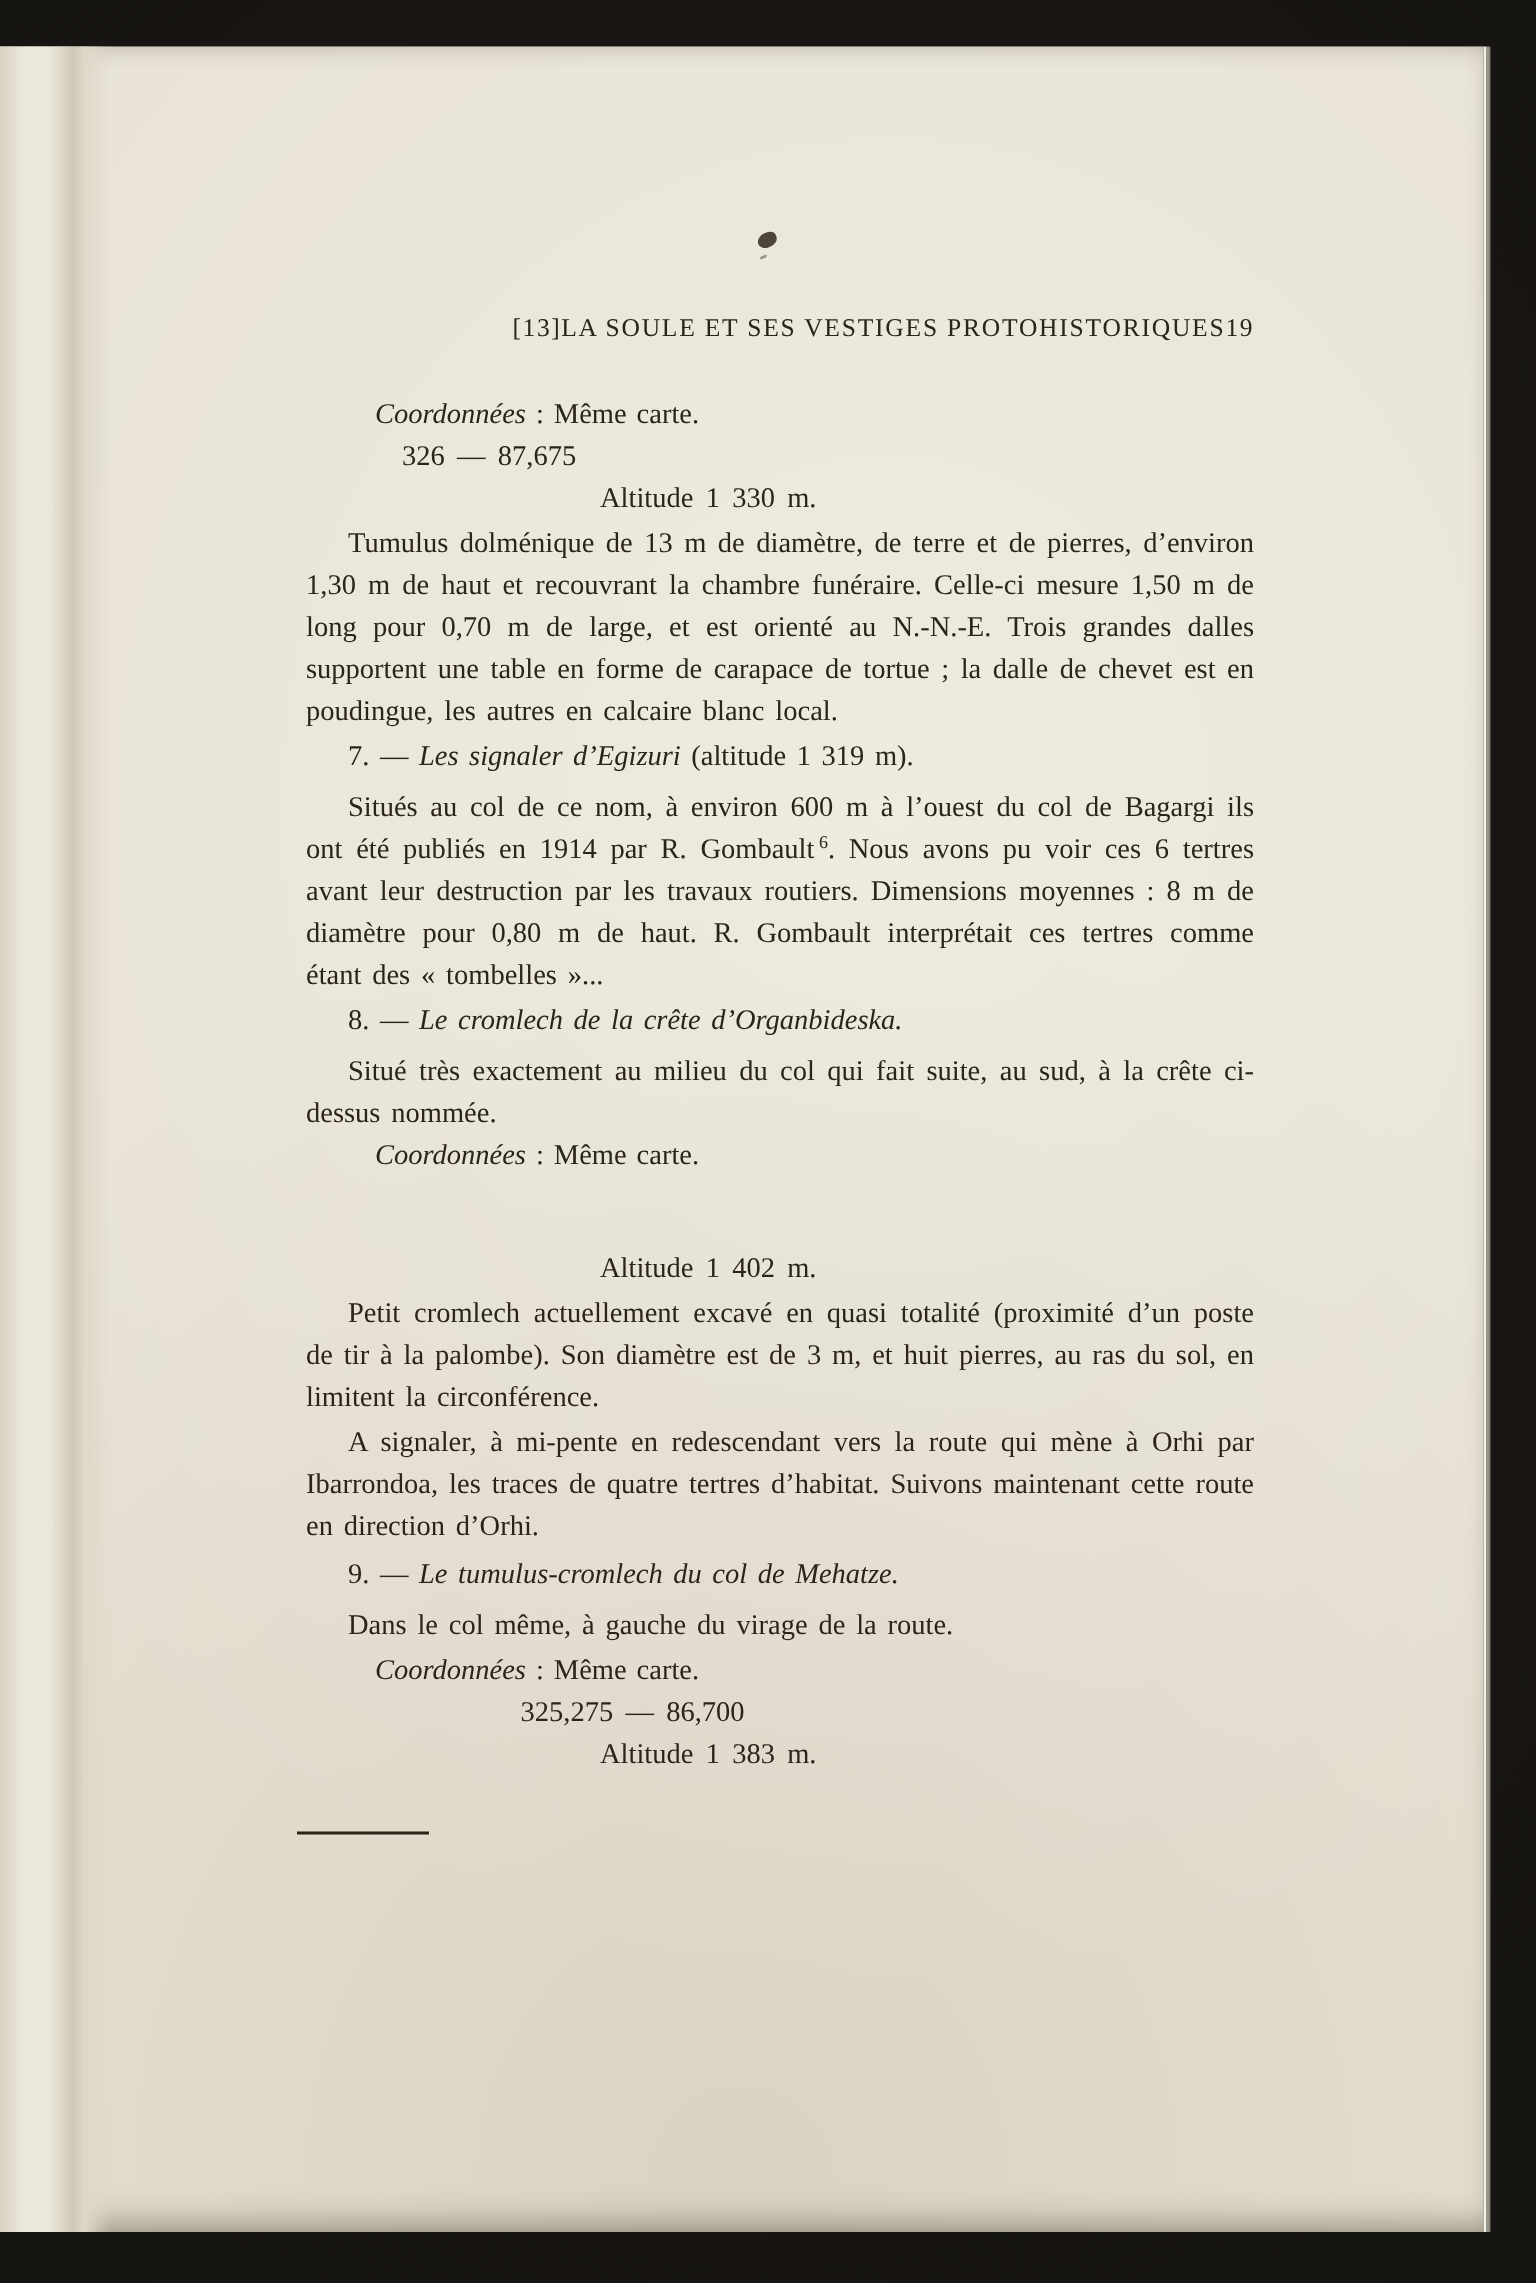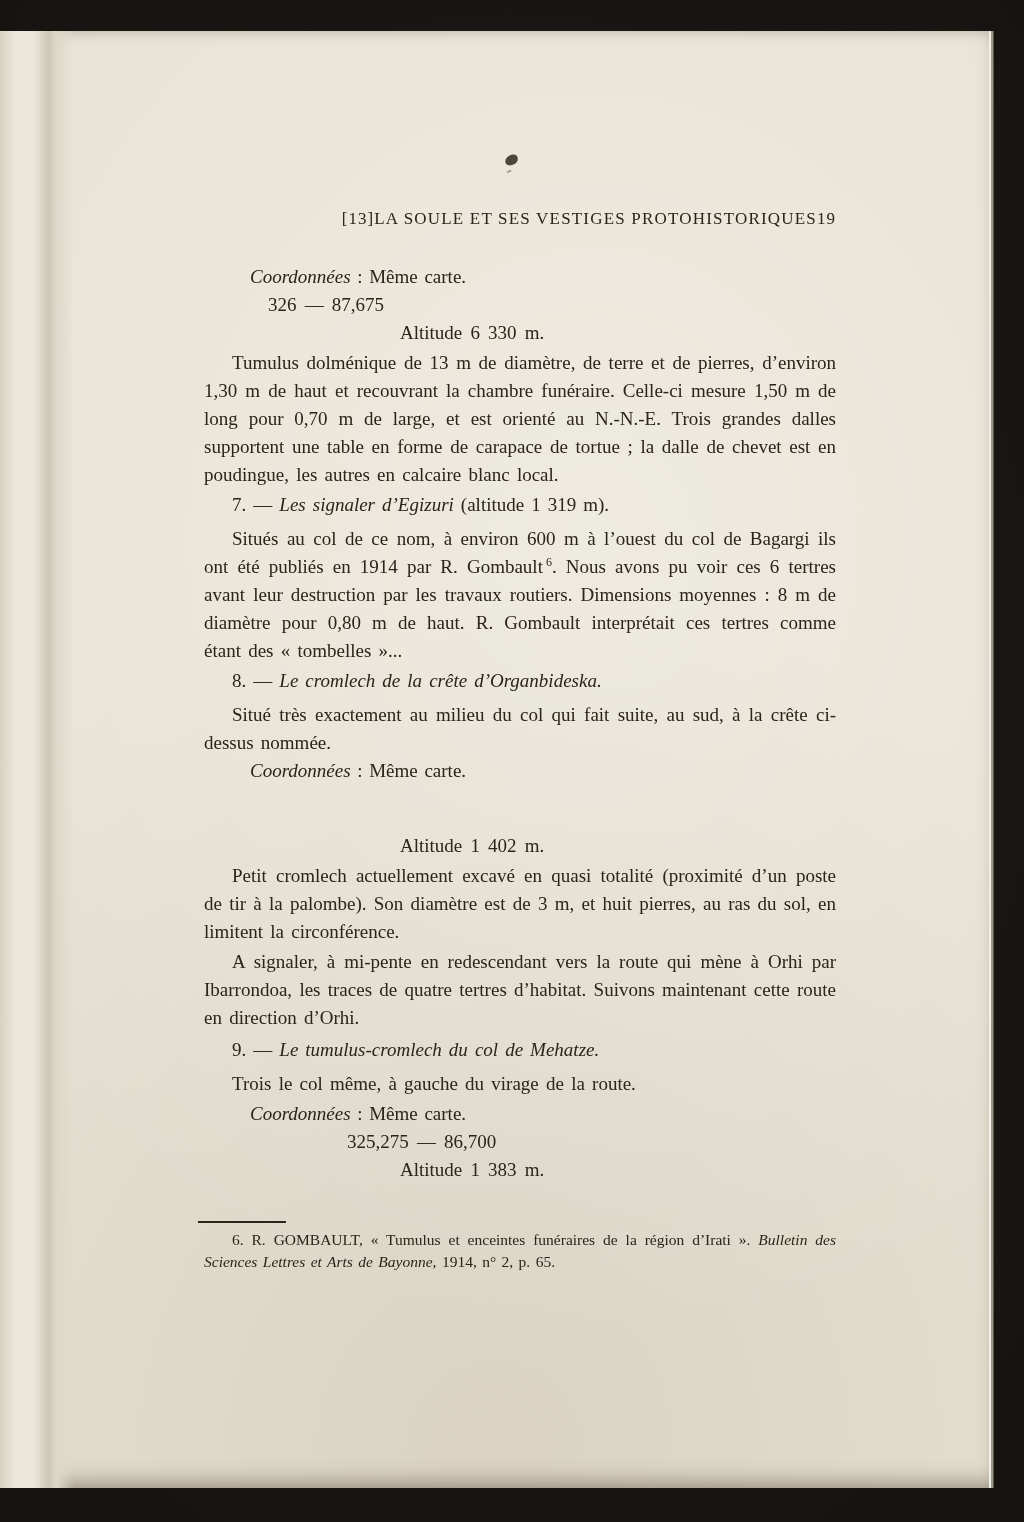--- a/index.html
+++ b/index.html
@@ -94,21 +94,21 @@
 
     <div class="running-header">
       <span>[13]</span>
       <span class="title">LA SOULE ET SES VESTIGES PROTOHISTORIQUES</span>
       <span>19</span>
     </div>
 
     <div class="coords mt34">
       <div class="label-line"><span class="ital">Coordonnées</span><span> : </span><span>Même carte.</span></div>
       <div class="cline c1a">326 — 87,675</div>
-      <div class="cline c1b">Altitude 6 330 m.</div>
+      <div class="cline c1b">Altitude 1 330 m.</div>
     </div>
 
     <p class="para mt2">Tumulus dolménique de 13 m de diamètre, de terre et de pierres, d’environ 1,30 m de haut et recouvrant la chambre funéraire. Celle-ci mesure 1,50 m de long pour 0,70 m de large, et est orienté au N.-N.-E. Trois grandes dalles supportent une table en forme de carapace de tortue ; la dalle de chevet est en poudingue, les autres en calcaire blanc local.</p>
 
     <div class="heading mt2">
       <span>7.</span>
       <span>—</span>
       <span class="ital">Les signaler d’Egizuri</span>
       <span>(altitude 1 319 m).</span>
     </div>
@@ -131,26 +131,25 @@
     <p class="para mt2">Petit cromlech actuellement excavé en quasi totalité (proximité d’un poste de tir à la palombe). Son diamètre est de 3 m, et huit pierres, au ras du sol, en limitent la circonférence.</p>
 
     <p class="para mt2">A signaler, à mi-pente en redescendant vers la route qui mène à Orhi par Ibarrondoa, les traces de quatre tertres d’habitat. Suivons maintenant cette route en direction d’Orhi.</p>
 
     <div class="heading mt4">
       <span>9.</span>
       <span>—</span>
       <span class="ital">Le tumulus-cromlech du col de Mehatze.</span>
     </div>
 
-    <p class="para mt6">Trois le col même, à gauche du virage de la route.</p>
+    <p class="para mt6">Dans le col même, à gauche du virage de la route.</p>
 
     <div class="coords mt2">
       <div class="label-line"><span class="ital">Coordonnées</span><span> : </span><span>Même carte.</span></div>
       <div class="cline c3a">325,275 — 86,700</div>
       <div class="cline c3b">Altitude 1 383 m.</div>
     </div>
 
     <div class="footnote-rule"></div>
 
-    <p class="footnote"><span>6. R. GOMBAULT, « Tumulus et enceintes funéraires de la région d’Irati ». </span><span class="ital">Bulletin des Sciences Lettres et Arts de Bayonne,</span><span> 1914, n° 2, p. 65.</span></p>
 
   </div>
 </div>
 
 </body></html>

